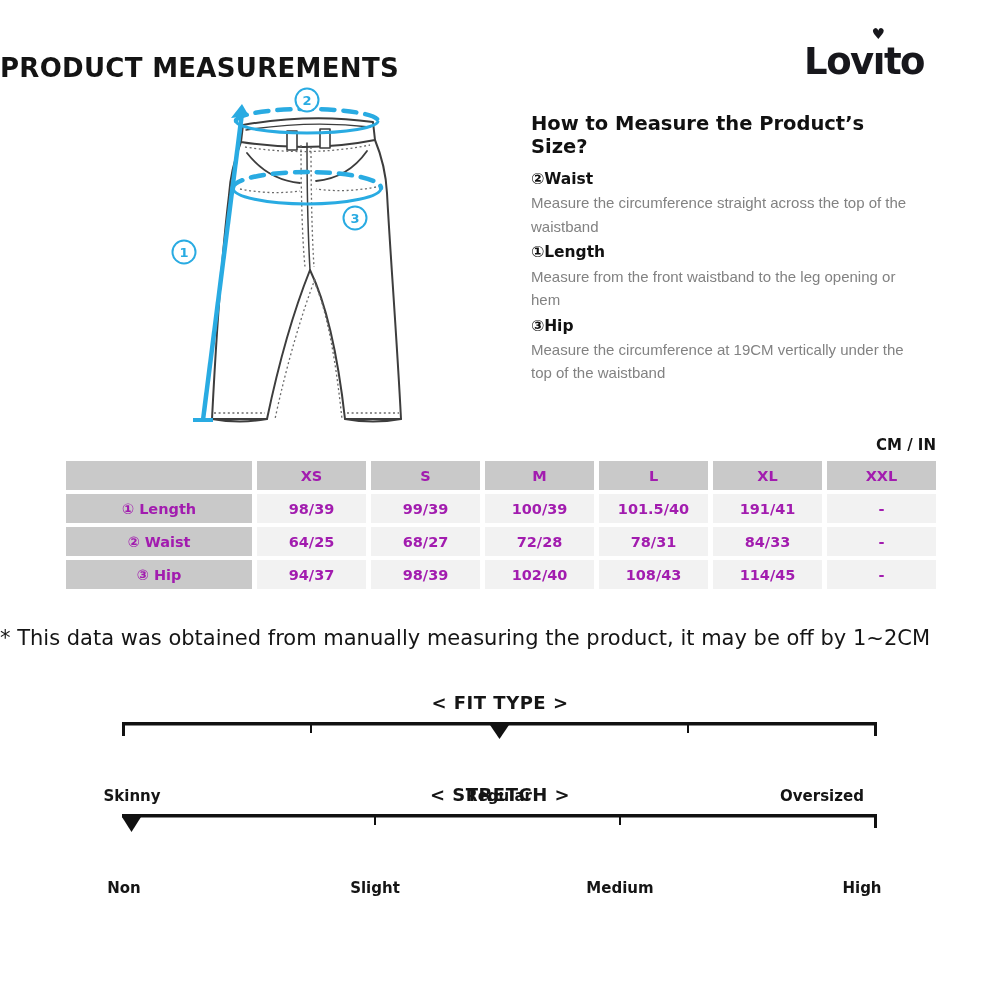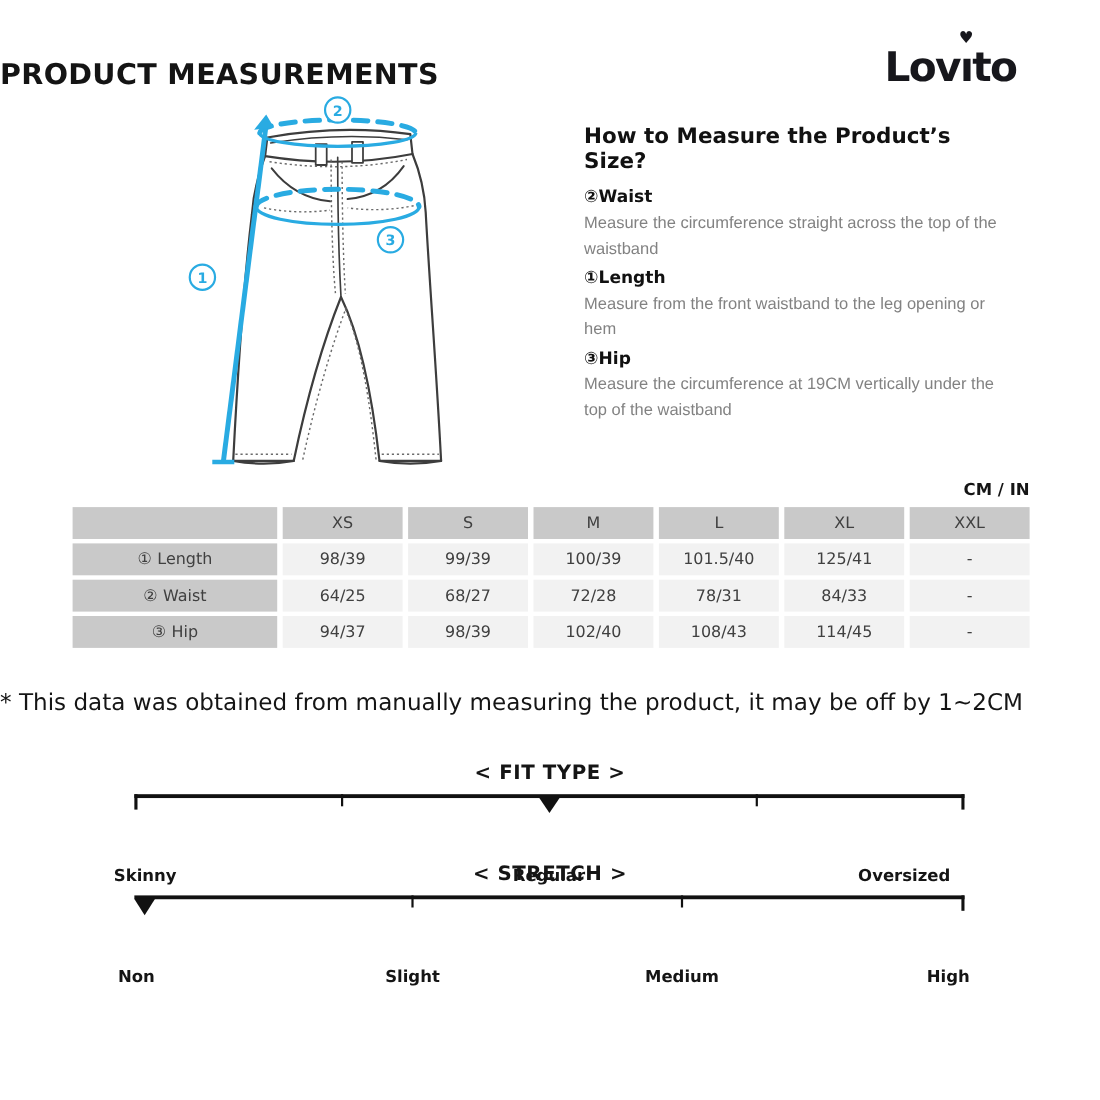--- a/index.html
+++ b/index.html
@@ -25,21 +25,21 @@
                 color:#111;margin-top:2px;line-height:1.45;}
   .m-item-desc{font-size:15px;color:#828282;line-height:1.56;margin:1px 0 3px;}
 
   .unit-label{position:absolute;left:66px;top:436px;width:870px;text-align:right;
               font-weight:700;font-size:15px;font-family:"DejaVu Sans",sans-serif;}
 
   .size-table{position:absolute;left:66px;top:461px;width:870px;display:grid;
               grid-template-columns:186px repeat(6,1fr);gap:4px 5px;
               font-family:"DejaVu Sans",sans-serif;}
   .cell{height:29px;display:flex;align-items:center;justify-content:center;
-        font-size:14.5px;font-weight:400;color:#404040;}
+        font-size:14.5px;font-weight:700;color:#a21caf;}
   .cell.head,.cell.rowlabel{background:#c9c9c9;}
   .cell.val{background:#f2f2f2;}
   .rowlabel .circ{margin-right:5px;}
 
   .disclaimer{position:absolute;top:626px;left:0;width:100%;text-align:left;
               font-weight:400;font-size:21px;font-family:"DejaVu Sans",sans-serif;}
 
   .scale-title{position:absolute;left:0;width:100%;text-align:center;font-weight:700;
                font-size:18px;letter-spacing:.5px;font-family:"DejaVu Sans",sans-serif;}
   .scale-title.fit{top:692px;}
@@ -145,21 +145,21 @@
     <div class="cell head">XXL</div>
 
     <div class="cell rowlabel">
         <span class="circ">①</span>
         <span>Length</span>
       </div>
     <div class="cell val">98/39</div>
     <div class="cell val">99/39</div>
     <div class="cell val">100/39</div>
     <div class="cell val">101.5/40</div>
-    <div class="cell val">125/41</div>
+    <div class="cell val">191/41</div>
     <div class="cell val">-</div>
 
     <div class="cell rowlabel">
         <span class="circ">②</span>
         <span>Waist</span>
       </div>
     <div class="cell val">64/25</div>
     <div class="cell val">68/27</div>
     <div class="cell val">72/28</div>
     <div class="cell val">78/31</div>

